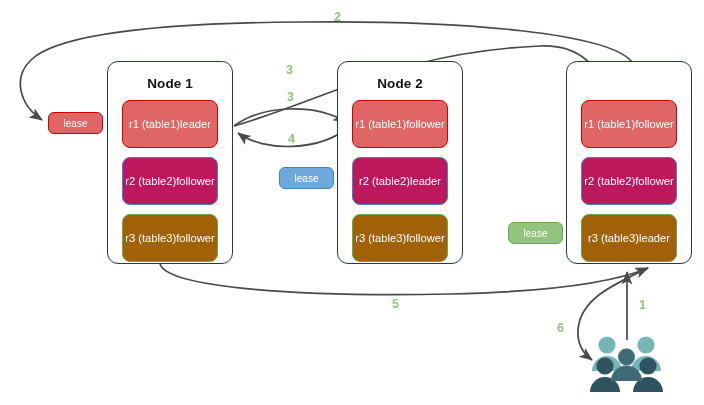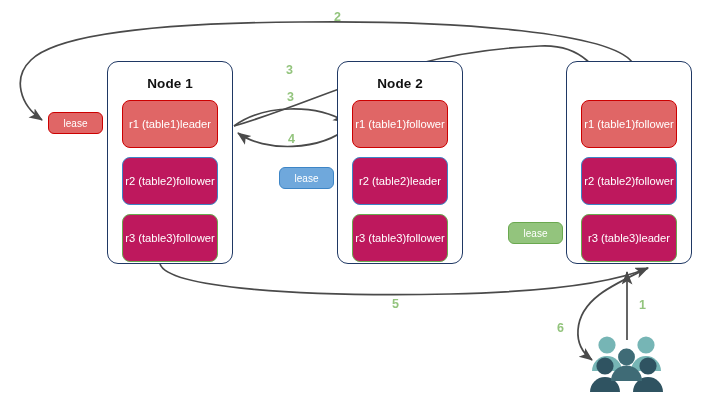--- a/index.html
+++ b/index.html
@@ -59,21 +59,21 @@
     align-items: center;
     justify-content: center;
     color: #ffffff;
     font-size: 11.2px;
     line-height: 14px;
     text-align: center;
   }
   .replica .ln { display: block; }
   .rep-red   { background: #e06666; border: 1.8px solid #cc0000; }
   .rep-blue  { background: #be185d; border: 1.8px solid #3d85c6; }
-  .rep-green { background: #be185d; border: 1.8px solid #6aa84f; }
+  .rep-green { background: #a16207; border: 1.8px solid #6aa84f; }
 
   .lease {
     position: absolute;
     border-radius: 6px;
     box-sizing: border-box;
     display: flex;
     align-items: center;
     justify-content: center;
     color: #ffffff;
     font-size: 10px;

